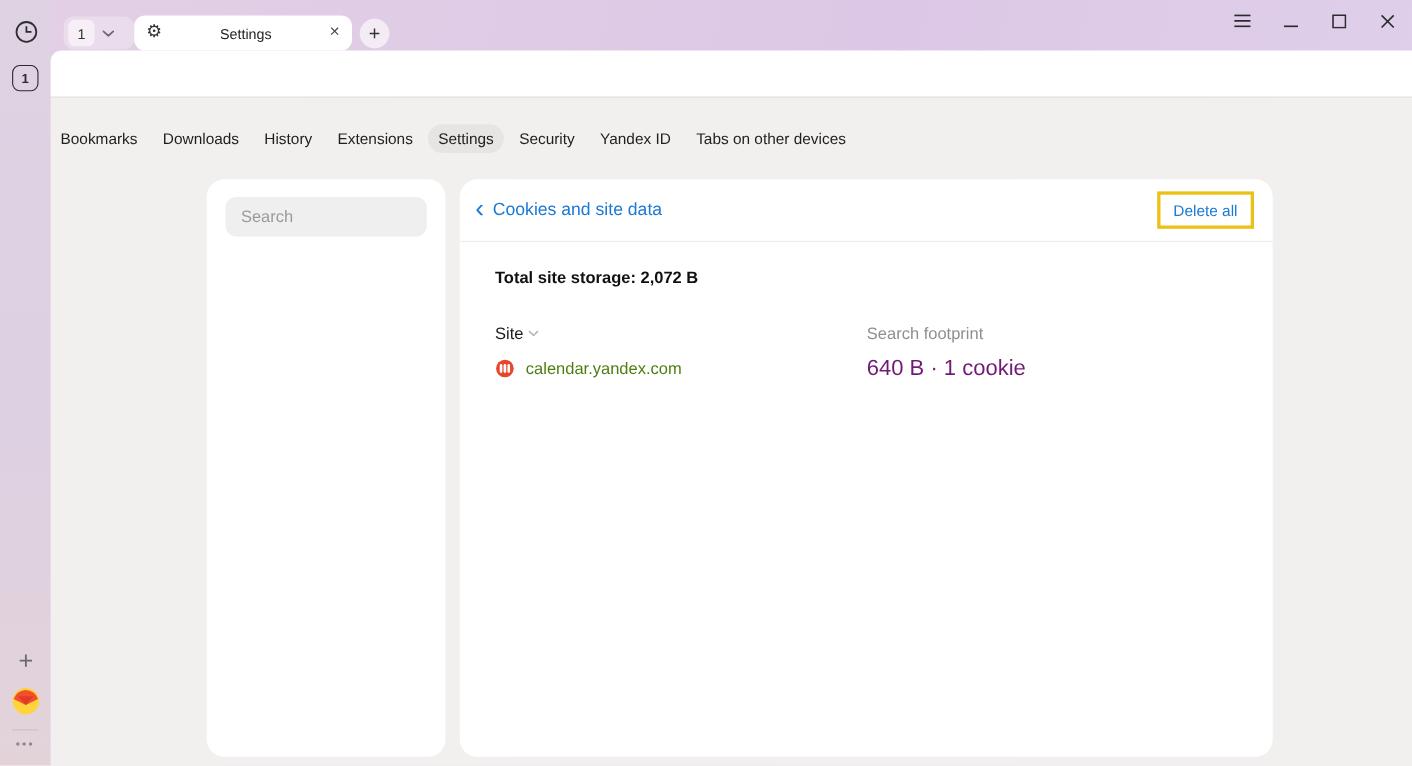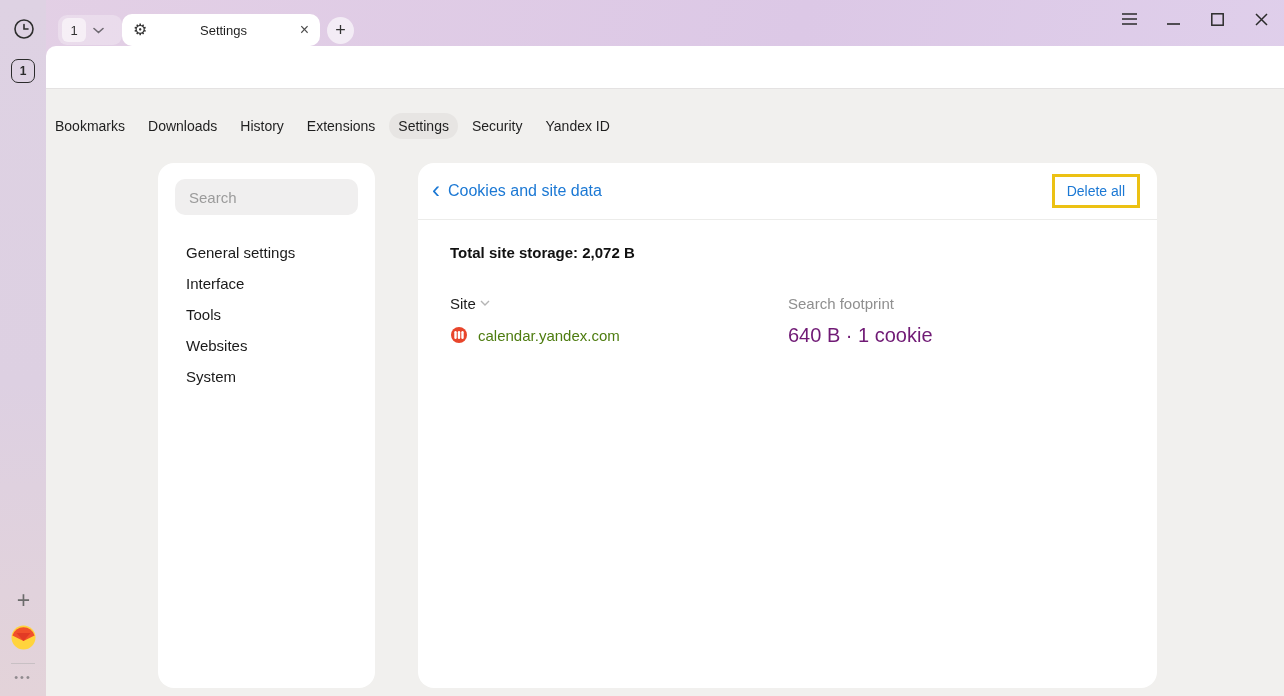--- a/index.html
+++ b/index.html
@@ -68,21 +68,21 @@
   
   .content { position:absolute; left:46px; top:88px; width:1238px; height:608px;
              background:#f1f0ee; border-top:1px solid #e4e2e2; }
   .nav-tabs { position:absolute; left:0; right:0; top:24px; display:flex; 
               gap:5px; }
   .nav-tab { font-size:14px; color:#1f1f1f; padding:5px 9px; border-radius:14px;
              background:transparent; border:none; cursor:pointer; white-space:nowrap; }
   .nav-tab.active { background:#e7e5e3; }
 
   .panel { position:absolute; background:#fff; border-radius:16px; }
-  .panel-left { left:112px; top:74px; width:217px; height:525px; }
+  .panel-left { left:142px; top:74px; width:217px; height:525px; }
   .panel-main { left:372px; top:74px; width:739px; height:525px; }
 
   .search-box { margin:16px 17px 0; }
   .search-box input { width:100%; height:36px; background:#f0efef; border:none; border-radius:10px;
                       padding:0 14px; font-size:15px; color:#333; outline:none;
                       font-family:"Liberation Sans", sans-serif; }
   .search-box input::placeholder { color:#9b9b9b; }
   .side-list { margin-top:22px; list-style:none; }
   .side-item { padding:7px 10px 7px 28px; font-size:15px; color:#1a1a1a; cursor:pointer; }
 
@@ -199,33 +199,27 @@
   <div class="content">
 
     <div class="nav-tabs">
       <button class="nav-tab">Bookmarks</button>
       <button class="nav-tab">Downloads</button>
       <button class="nav-tab">History</button>
       <button class="nav-tab">Extensions</button>
       <button class="nav-tab active">Settings</button>
       <button class="nav-tab">Security</button>
       <button class="nav-tab">Yandex ID</button>
+      <button class="nav-tab">Tabs on other devices</button>
     </div>
 
     <div class="panel panel-left">
       <div class="search-box">
         <input type="text" placeholder="Search" style="">
       </div>
-      <ul class="side-list">
-        <li class="side-item">General settings</li>
-        <li class="side-item">Interface</li>
-        <li class="side-item">Tools</li>
-        <li class="side-item">Websites</li>
-        <li class="side-item">System</li>
-      </ul>
     </div>
 
     <div class="panel panel-main">
       <div class="main-header">
         <button class="back-link">
           <span class="chev">‹</span>
           <span class="ttl">Cookies and site data</span>
         </button>
         <button class="delete-all">Delete all</button>
       </div>

